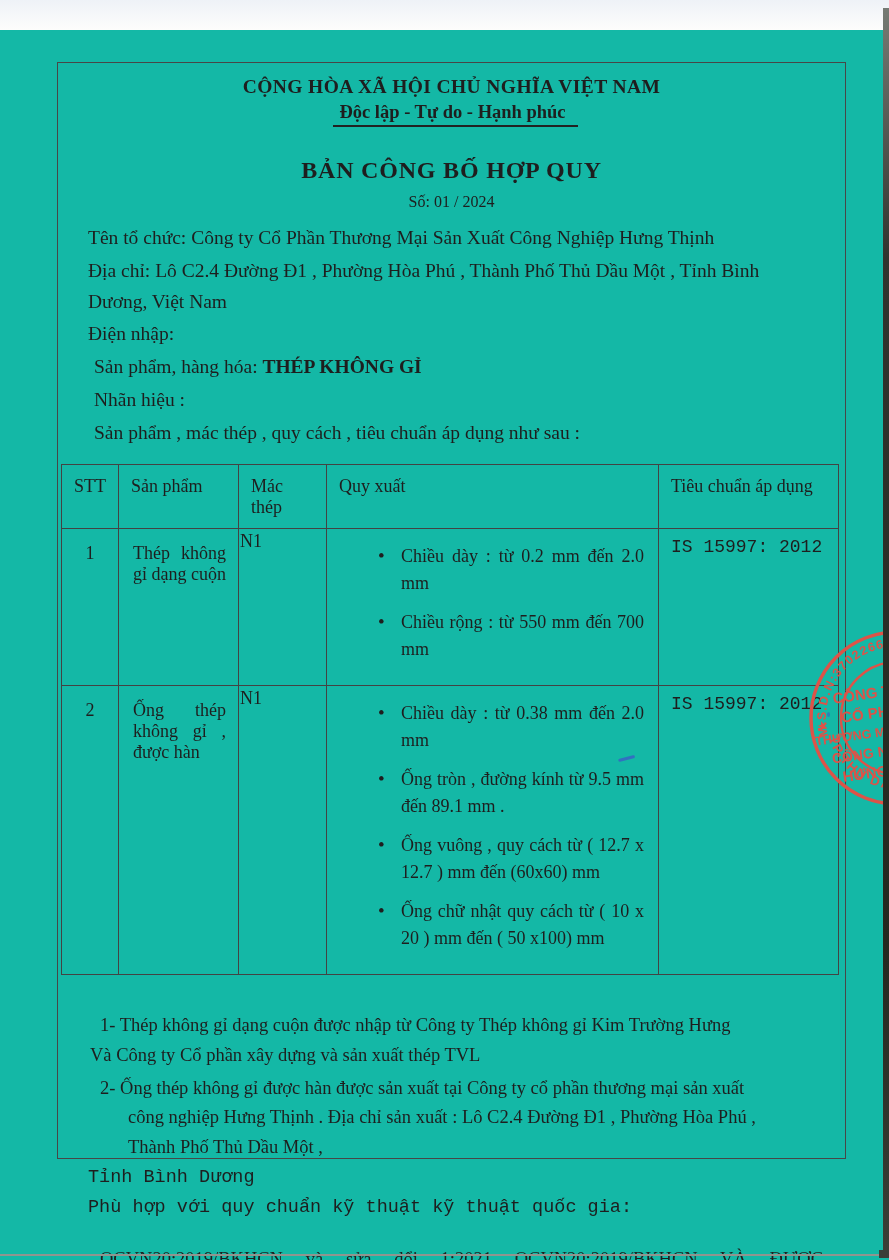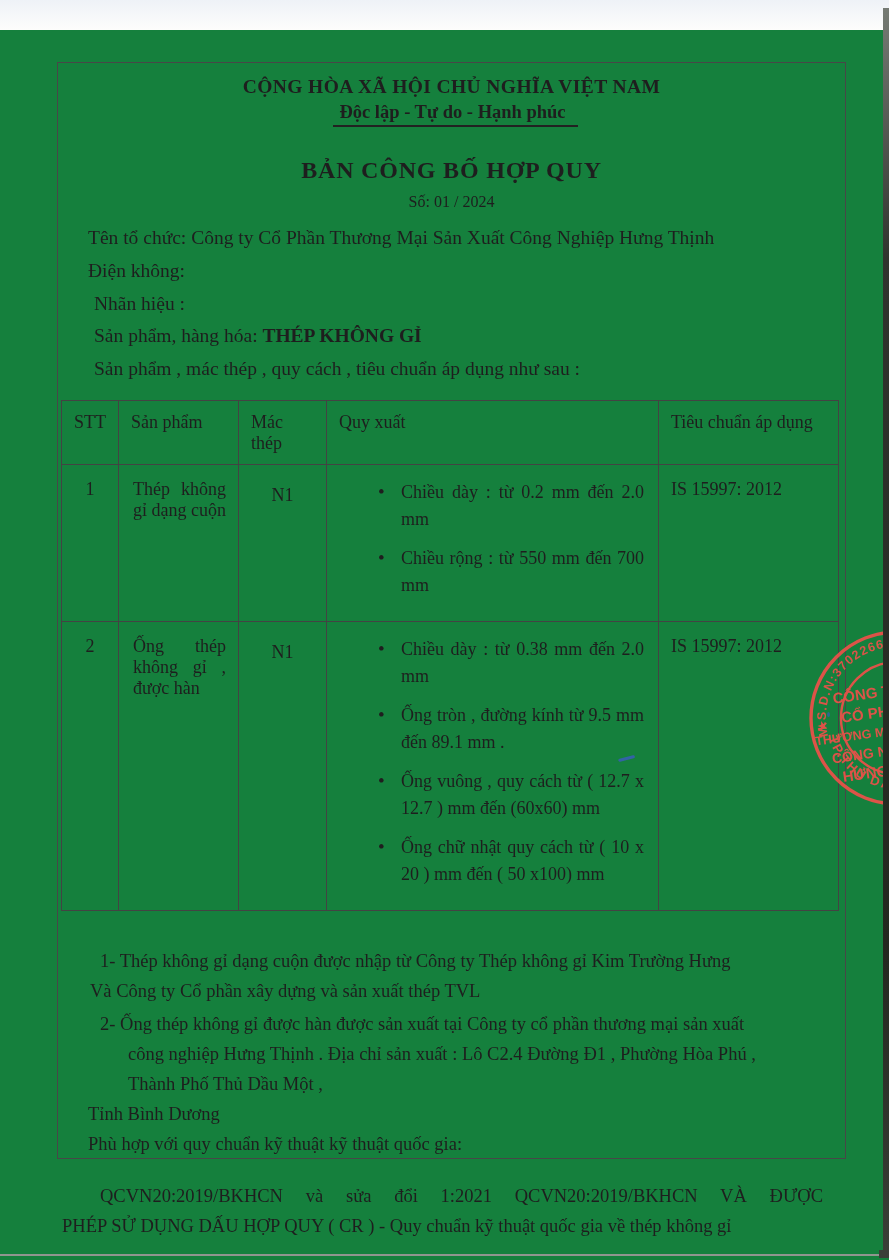--- a/index.html
+++ b/index.html
@@ -1,18 +1,18 @@
 <!DOCTYPE html>
 <html><head>
 <meta charset="utf-8">
 <style>
   html,body { margin:0; padding:0; background:#e9e9e9; }
   .page {
     position:relative; width:889px; height:1260px; margin:0 auto;
-    background:#15803d; overflow:hidden;
+    background:#14b8a6; overflow:hidden;
     font-family:"Liberation Serif","DejaVu Serif",serif;
     color:#1e1e1e;
   }
   .scan-top-tint { position:absolute; left:0; top:0; width:100%; height:30px;
     background:linear-gradient(180deg,#eef2f7 0%,#fdfdfc 100%); }
   .edge-right { position:absolute; top:8px; right:0; width:6px; height:1248px;
     background:linear-gradient(180deg,#767b74 0%,#30342e 20%,#23281f 75%,#3a3f37 100%); }
   .edge-bottom { position:absolute; left:0; bottom:4px; width:100%; height:2px; background:#90958f; }
   .edge-corner { position:absolute; right:0; bottom:2px; width:10px; height:8px; background:#3a3e38; }
 
@@ -34,36 +34,36 @@
   .indent-sm { padding-left:6px; }
   .bold { font-weight:bold; }
 
   table.spec { border-collapse:collapse; margin:15px 0 0 3px; table-layout:fixed; width:777px;
     font-size:18px; }
   table.spec th, table.spec td { border:1.6px solid #434343; vertical-align:top; }
   table.spec th { font-weight:normal; text-align:left; padding:11px 8px 10px 12px; height:22px; }
   th.h-stt { text-align:center; padding-left:4px; padding-right:4px; }
   td.c-stt { text-align:center; padding-top:14px; }
   td.c-sp  { text-align:justify; padding:14px 12px 10px 14px; }
-  td.c-mac { text-align:center; padding-top:20px; }
+  td.c-mac { text-align:left; padding-top:2px; }
   td.c-qc  { padding:14px 10px 10px 14px; }
-  td.c-tc  { padding:14px 6px 10px 12px; }
+  td.c-tc  { padding:8px 6px 10px 12px;font-family:Liberation Mono, monospace; }
   tr.r1 td { height:92px; }
   tr.r2 td { height:236px; }
   .qc-item { position:relative; padding-left:60px; padding-right:4px; text-align:justify;
     margin-bottom:12px; line-height:1.5; }
   .qc-item::before { content:"\2022"; position:absolute; left:37px; top:-1px; font-size:19px; }
 
   .notes { margin-top:36px; padding:0 22px 0 30px; font-size:18.5px; line-height:1.62; }
   .nline { white-space:nowrap; }
   .n-item1a { padding-left:12px; }
   .n-item1b { padding-left:2px; }
   .n-item2a { padding-left:12px; margin-top:3px; }
   .n-cont   { padding-left:40px; }
-  .n-plain  { padding-left:0; }
+  .n-plain  { padding-left:0;font-family:Liberation Mono, monospace; }
   .qcvn1 { margin-top:22px; padding-left:0; text-indent:12px; text-align:justify; text-align-last:justify; white-space:normal; }
   .qcvn2 { margin-left:-26px; white-space:nowrap; }
 
   .seal { position:absolute; left:800px; top:621px; }
   .ink-dash { position:absolute; left:618px; top:757px; width:17px; height:2.5px;
     background:#3c58c8; opacity:.75; transform:rotate(-14deg); border-radius:2px; }
   .ink-dot { position:absolute; left:827px; top:712px; width:3px; height:5px;
     background:#3c58c8; opacity:.6; border-radius:50%; }
 </style>
 </head>
@@ -77,23 +77,24 @@
     <div class="nat-title">CỘNG HÒA XÃ HỘI CHỦ NGHĨA VIỆT NAM</div>
     <div class="motto-wrap">
       <span class="motto">Độc lập - Tự do - Hạnh phúc</span>
     </div>
 
     <div class="doc-title">BẢN CÔNG BỐ HỢP QUY</div>
     <div class="doc-number">Số: 01 / 2024</div>
 
     <div class="info">
       <div class="line line-org">Tên tổ chức: Công ty Cổ Phần Thương Mại Sản Xuất Công Nghiệp Hưng Thịnh</div>
-      <div class="line">Điện không:</div>
+      <div class="line">Địa chỉ: Lô C2.4 Đường Đ1 , Phường Hòa Phú , Thành Phố Thủ Dầu Một , Tỉnh Bình Dương, Việt Nam</div>
+      <div class="line">Điện nhập:</div>
+      <div class="line indent-sm"><span>Sản phẩm, hàng hóa: </span><span class="bold">THÉP KHÔNG GỈ</span></div>
       <div class="line indent-sm">Nhãn hiệu :</div>
-      <div class="line indent-sm"><span>Sản phẩm, hàng hóa: </span><span class="bold">THÉP KHÔNG GỈ</span></div>
       <div class="line indent-sm">Sản phẩm , mác thép , quy cách , tiêu chuẩn áp dụng như sau :</div>
     </div>
 
     <table class="spec">
       <colgroup>
         <col style="width:57px">
           <col style="width:120px">
           <col style="width:88px">
           <col style="width:332px">
           <col style="width:180px">

